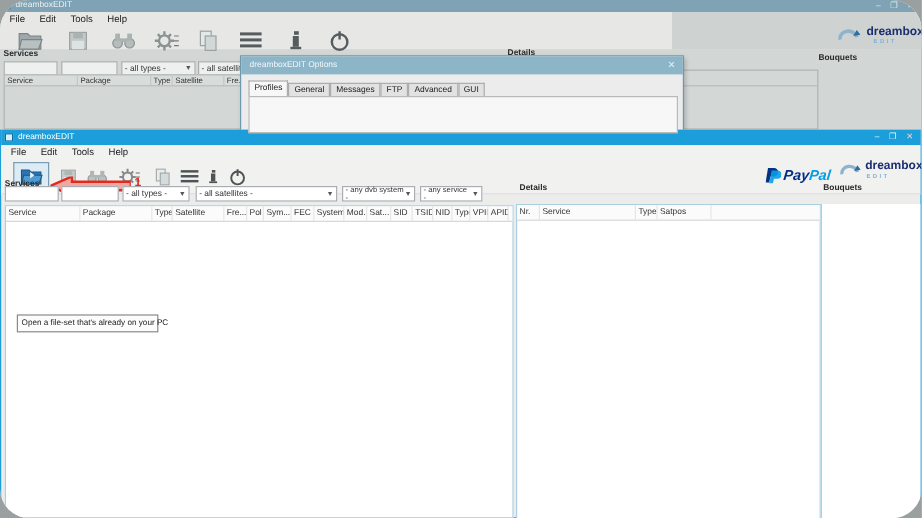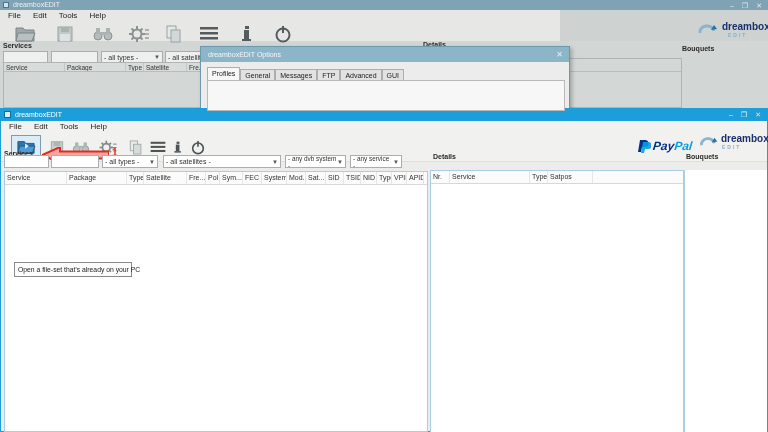--- a/index.html
+++ b/index.html
@@ -1,18 +1,18 @@
 <!DOCTYPE html>
 <html><head>
 <meta charset="utf-8">
 <style>
   html,body{margin:0;padding:0;background:#9aa0a0;}
   *{box-sizing:border-box;}
   .screen{position:relative;width:768px;height:432px;overflow:hidden;
-          font-family:"Liberation Sans",sans-serif;background:#d2d6d5;}
+          font-family:"Liberation Sans",sans-serif;background:#d2d6d5;border-radius:25px;}
   .abs{position:absolute;}
 
   
   .tw{left:0;top:0;width:768px;height:110px;background:#d2d6d5;}
   .tw-titlebar{left:0;top:0;width:768px;height:10px;background:#7fa3b4;color:#e9f1f4;
                font-size:7px;line-height:10px;}
   .tw-appicon{left:3px;top:2px;width:6px;height:6px;background:#cfe3ed;border:1px solid #4d7487;}
   .tw-title{left:13px;top:0;}
   .win-controls{display:flex;gap:8px;font-size:7px;}
   .tw-controls{right:6px;top:1px;color:#dfe9ed;}

